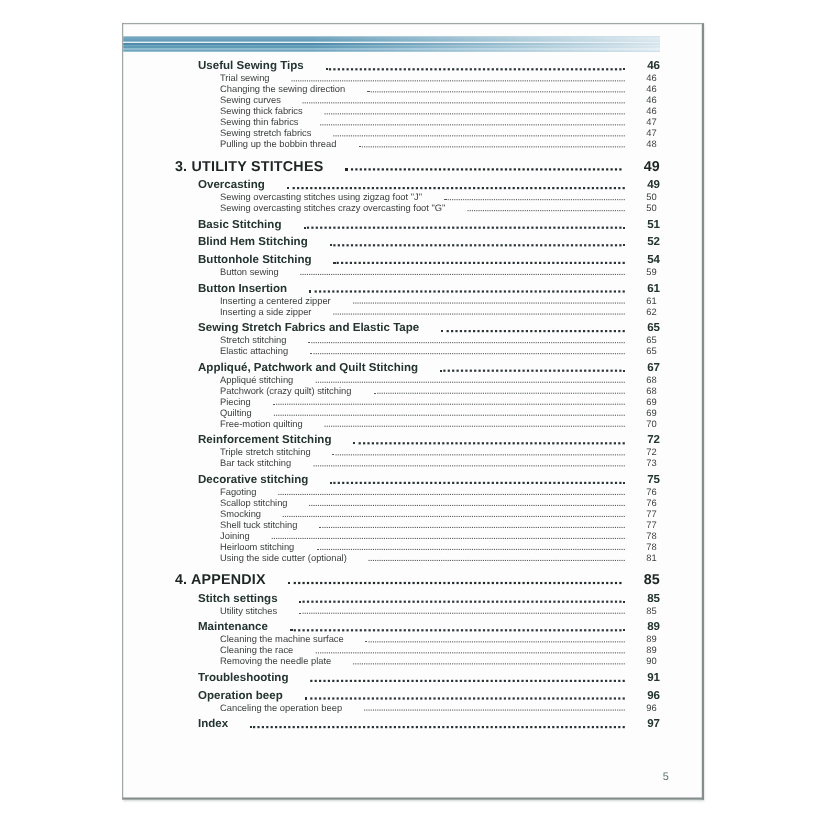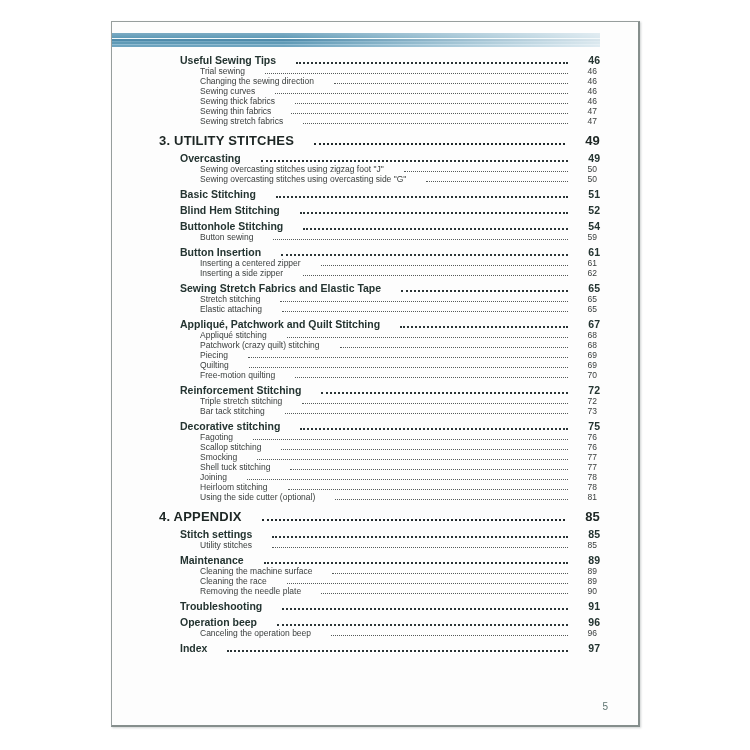--- a/index.html
+++ b/index.html
@@ -159,37 +159,42 @@
         <div class="toc-row lvl2">
           <span class="lbl">Sewing thin fabrics</span>
           <span class="dots"></span>
           <span class="pg">47</span>
         </div>
         <div class="toc-row lvl2">
           <span class="lbl">Sewing stretch fabrics</span>
           <span class="dots"></span>
           <span class="pg">47</span>
         </div>
+        <div class="toc-row lvl2">
+          <span class="lbl">Pulling up the bobbin thread</span>
+          <span class="dots"></span>
+          <span class="pg">48</span>
+        </div>
         <div class="toc-row lvl0">
           <span class="lbl">3. UTILITY STITCHES</span>
           <span class="dots"></span>
           <span class="pg">49</span>
         </div>
         <div class="toc-row lvl1">
           <span class="lbl">Overcasting</span>
           <span class="dots"></span>
           <span class="pg">49</span>
         </div>
         <div class="toc-row lvl2">
           <span class="lbl">Sewing overcasting stitches using zigzag foot "J"</span>
           <span class="dots"></span>
           <span class="pg">50</span>
         </div>
         <div class="toc-row lvl2">
-          <span class="lbl">Sewing overcasting stitches using overcasting side "G"</span>
+          <span class="lbl">Sewing overcasting stitches crazy overcasting foot "G"</span>
           <span class="dots"></span>
           <span class="pg">50</span>
         </div>
         <div class="toc-row lvl1">
           <span class="lbl">Basic Stitching</span>
           <span class="dots"></span>
           <span class="pg">51</span>
         </div>
         <div class="toc-row lvl1">
           <span class="lbl">Blind Hem Stitching</span>

